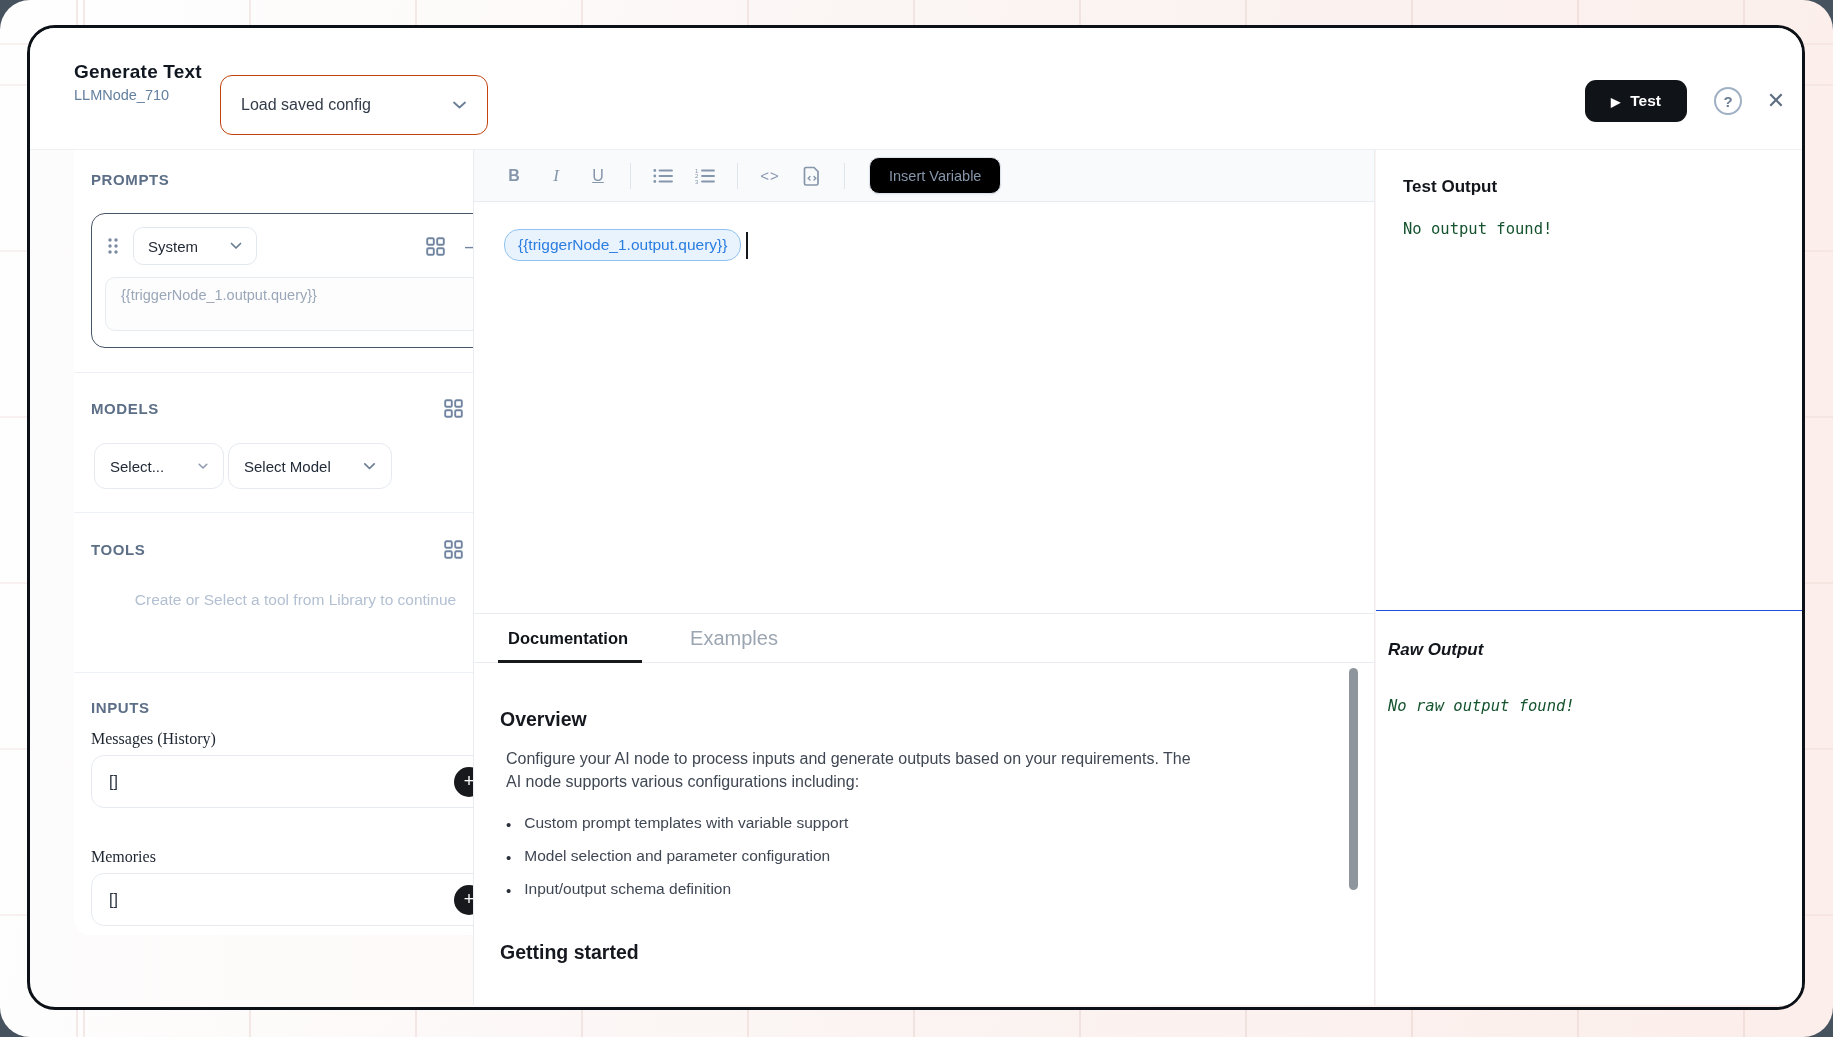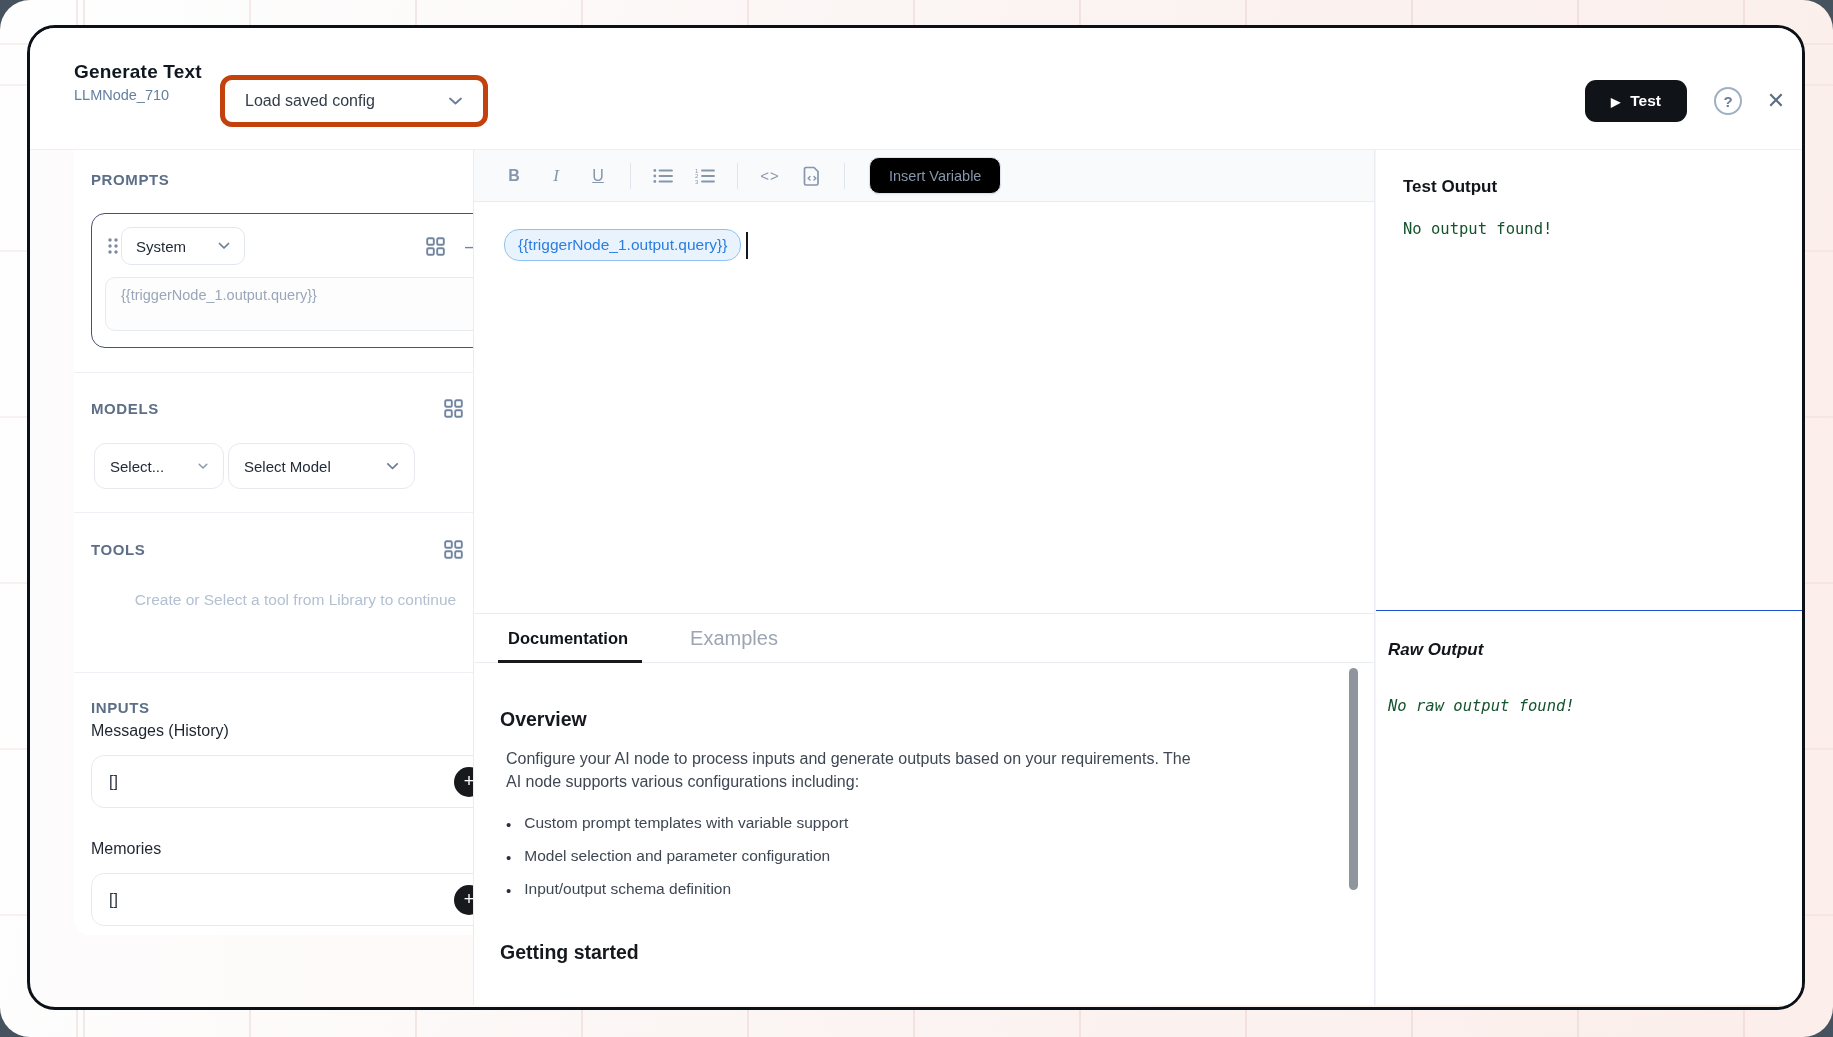--- a/index.html
+++ b/index.html
@@ -28,22 +28,22 @@
   }
   
   .modal-header {
     position:absolute; left:0; top:0; right:0; height:122px;
     background:#fff; border-bottom:1px solid #eef1f4;
   }
   .title-block { position:absolute; left:44px; top:33px; }
   .node-title { font-size:19px; font-weight:700; color:#101720; letter-spacing:.01em; }
   .node-id { font-size:14.5px; color:#64809f; margin-top:4px; }
   .load-config {
-    position:absolute; left:190px; top:47px; width:268px; height:52px;
-    border:5px solid #c2410c; border-radius:12px; background:#fff;
+    position:absolute; left:190px; top:47px; width:268px; height:60px;
+    border:1px solid #c2410c; border-radius:12px; background:#fff;
     display:flex; align-items:center; padding:0 20px; cursor:pointer;
     font-size:16px; color:#333c49;
   }
   .load-config .chev { margin-left:auto; }
   .chev svg { display:block; }
   .test-button {
     position:absolute; left:1555px; top:52px; width:102px; height:42px;
     background:#101318; border-radius:11px; color:#fff;
     display:flex; align-items:center; justify-content:center; gap:10px;
     font-size:15.5px; font-weight:700; cursor:pointer;
@@ -75,21 +75,21 @@
   }
   .sec-label { font-size:15px; font-weight:700; color:#5d6f87; letter-spacing:.04em; }
   .sec-icons { margin-left:auto; display:flex; align-items:center; gap:22px; }
   .icon-btn { color:#7185a0; cursor:pointer; display:flex; align-items:center; }
   .plus-glyph { font-size:25px; font-weight:400; color:#7d8fa0; line-height:1; }
   
   .prompt-card {
     position:absolute; left:17px; top:63px; width:408px; height:135px;
     border:1.5px solid #475569; border-radius:14px; background:#fff; padding:13px;
   }
-  .prompt-card-row { display:flex; align-items:center; }
+  .prompt-card-row { display:flex; align-items:center; gap:12px; }
   .drag-handle { cursor:grab; color:#7b8aa0; padding:2px; }
   .role-select {
     width:124px; height:38px; border:1px solid #e3e8ee; border-radius:10px;
     display:flex; align-items:center; padding:0 14px; gap:10px;
     font-size:15px; color:#1f2733; cursor:pointer; background:#fff;
   }
   .role-select .chev { margin-left:auto; }
   .prompt-card .card-icons { margin-left:auto; display:flex; align-items:center; gap:20px; }
   .minus-glyph { font-size:20px; color:#7185a0; line-height:1; }
   .prompt-input {
@@ -97,30 +97,30 @@
     padding:9px 15px; font-size:14.5px; color:#9aa7b8; cursor:text; background:#fdfdfe;
   }
   
   .models-row { position:absolute; left:20px; top:293px; width:408px; height:46px; display:flex; align-items:center; gap:4px; }
   .model-select {
     height:46px; border:1px solid #e6eaef; border-radius:12px; background:#fff;
     display:flex; align-items:center; padding:0 15px; gap:8px;
     font-size:15px; color:#222b38; cursor:pointer;
   }
   .model-select.small { width:130px; }
-  .model-select.wide { width:187px; }
+  .model-select.wide { width:164px; }
   .model-select .chev { margin-left:auto; }
   .tune-btn { margin-left:auto; }
   
   .tools-empty {
     position:absolute; left:30px; top:438px; width:383px;
     text-align:center; font-size:15.5px; line-height:1.55; color:#b3c0d2;
   }
   
-  .field-label-row { position:absolute; left:17px; right:17px; height:26px; display:flex; align-items:flex-start; }
+  .field-label-row { position:absolute; left:17px; right:17px; height:26px; display:flex; align-items:flex-end;font-family:Liberation Serif, serif; }
   .field-label { font-size:16px; font-weight:500; color:#1d2530; }
   .info-btn { margin-left:auto; color:#64748b; cursor:pointer; display:flex; }
   .value-box {
     position:absolute; left:17px; width:408px; height:53px;
     border:1px solid #e6eaef; border-radius:13px; background:#fff;
     display:flex; align-items:center; padding:0 14px 0 17px; cursor:text;
   }
   .value-box .val { font-size:16px; color:#2a3340; }
   .plus-circle {
     margin-left:auto; width:30px; height:30px; border-radius:50%;

